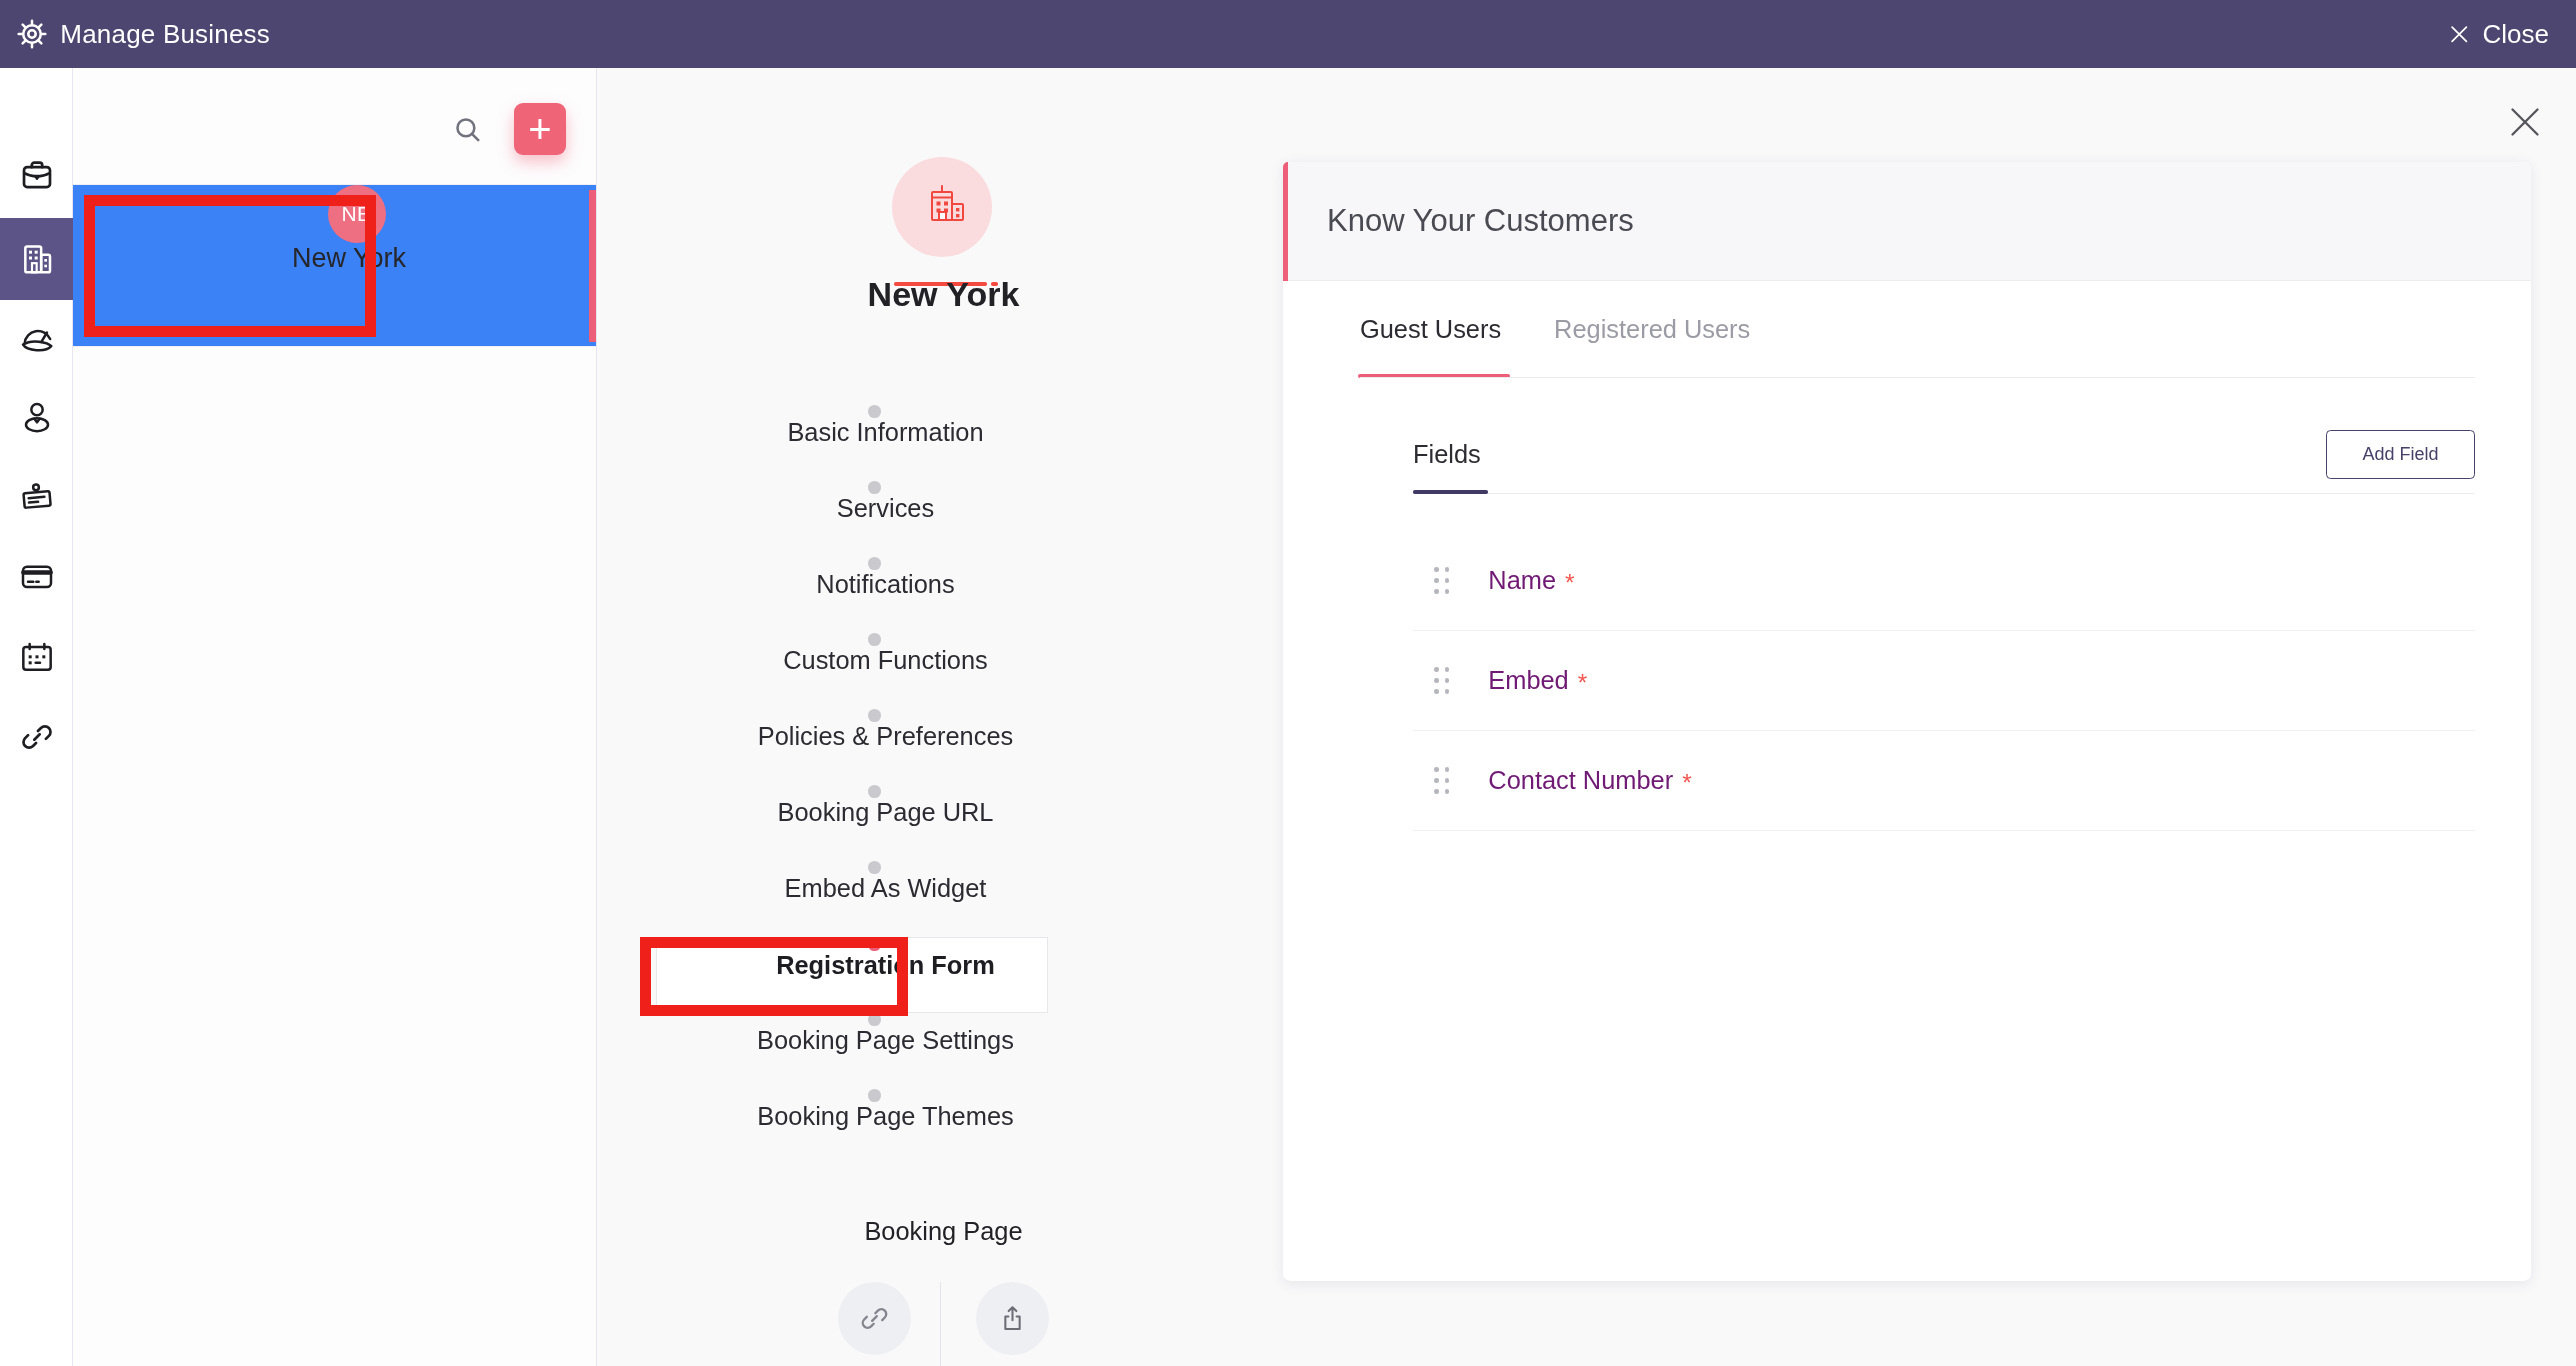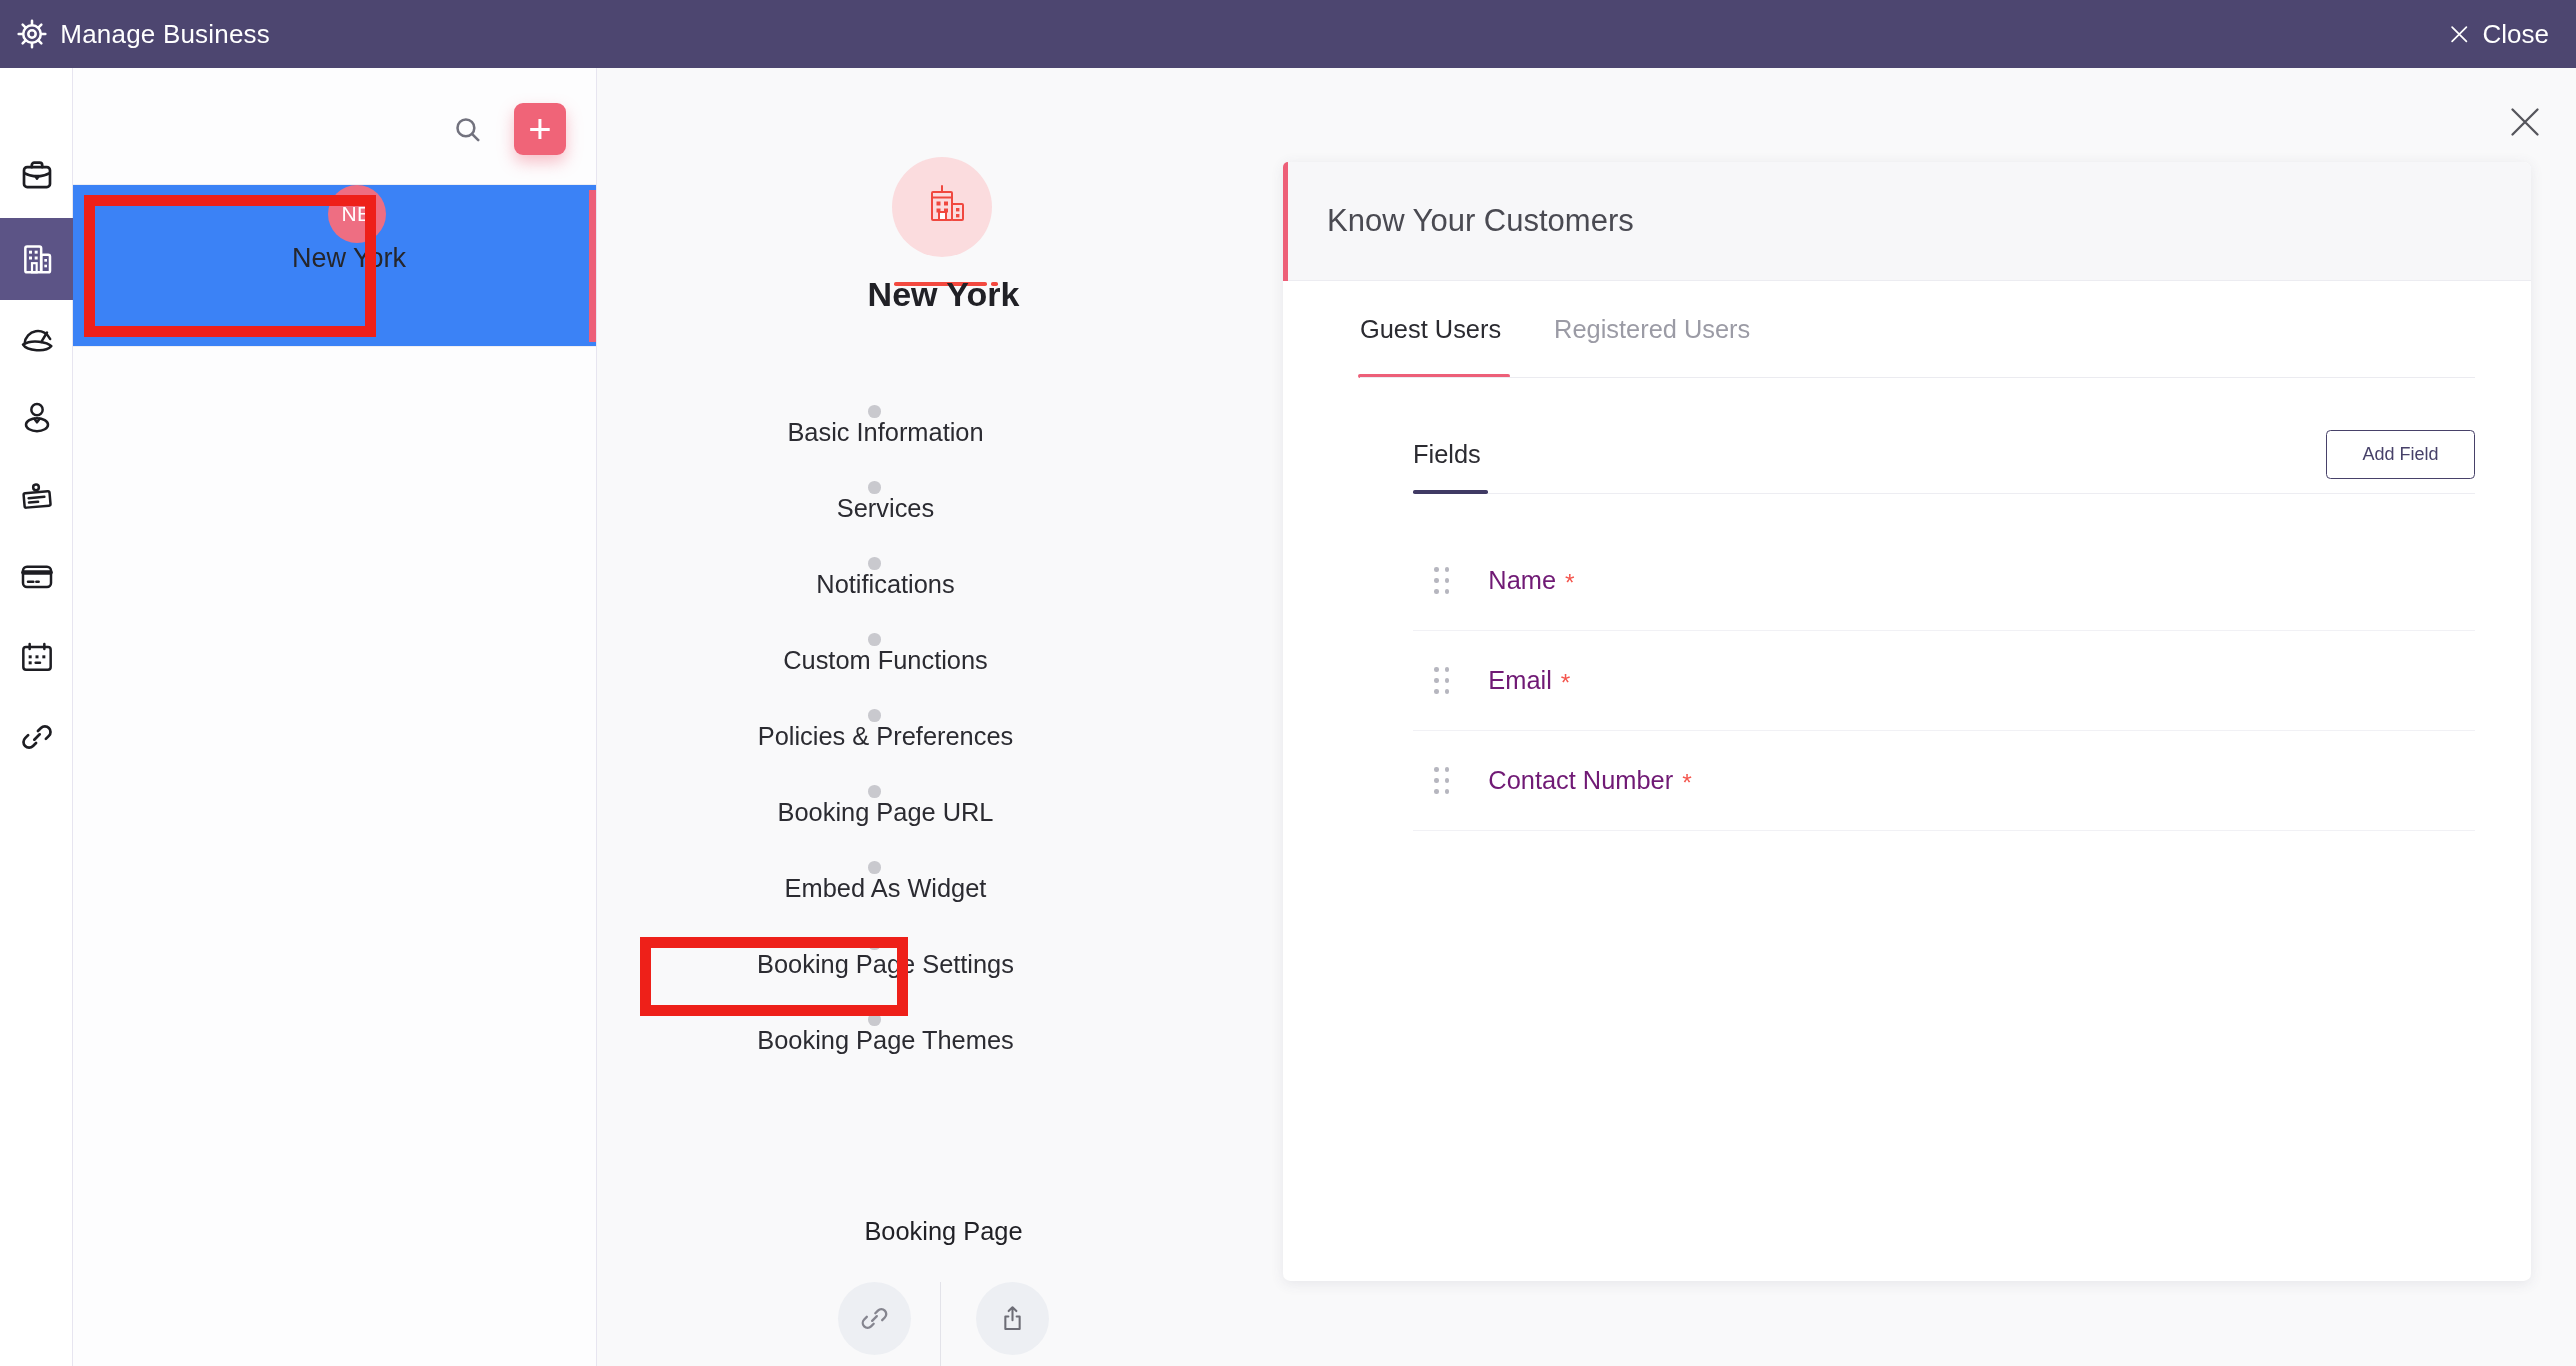--- a/index.html
+++ b/index.html
@@ -235,20 +235,24 @@
         <span class="menu-label">Policies &amp; Preferences</span>
       </div>
     <div class="menu-item">
         <span class="menu-dot"></span>
         <span class="menu-label">Booking Page URL</span>
       </div>
     <div class="menu-item">
         <span class="menu-dot"></span>
         <span class="menu-label">Embed As Widget</span>
       </div>
+    <div class="menu-item active">
+        <span class="menu-dot"></span>
+        <span class="menu-label">Registration Form</span>
+      </div>
     <div class="menu-item">
         <span class="menu-dot"></span>
         <span class="menu-label">Booking Page Settings</span>
       </div>
     <div class="menu-item">
         <span class="menu-dot"></span>
         <span class="menu-label">Booking Page Themes</span>
       </div>
   </div>
 
@@ -309,21 +313,21 @@
     </div>
     <div class="field-row">
       <span class="drag-handle">
           <span></span>
           <span></span>
           <span></span>
           <span></span>
           <span></span>
           <span></span>
         </span>
-      <span class="field-label">Email</span>
+      <span class="field-label">Embed</span>
       <span class="req">*</span>
     </div>
     <div class="field-row">
       <span class="drag-handle">
           <span></span>
           <span></span>
           <span></span>
           <span></span>
           <span></span>
           <span></span>

